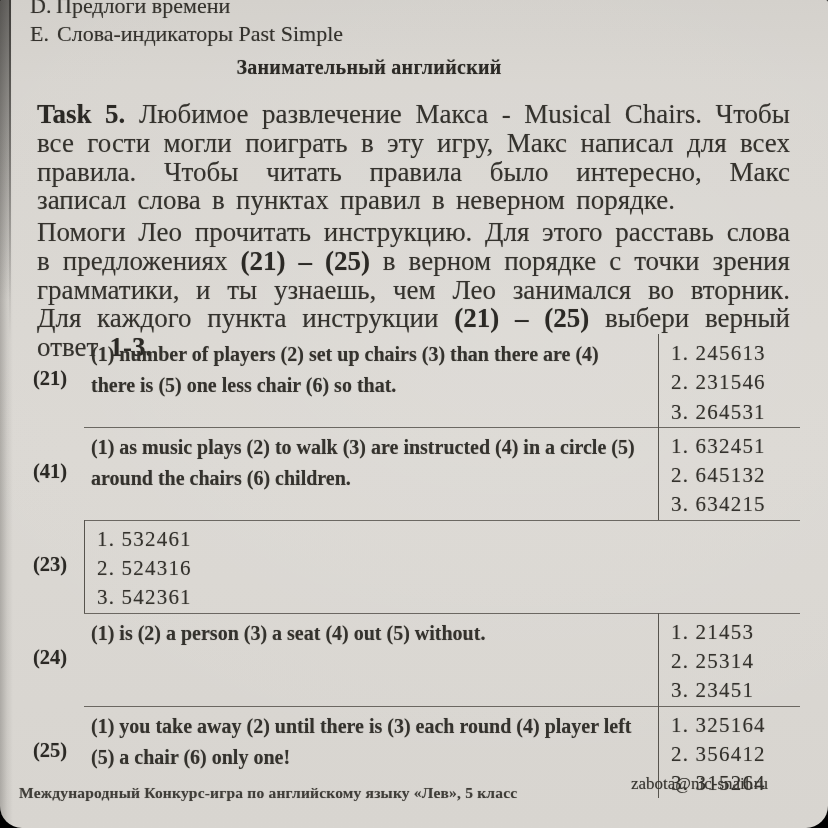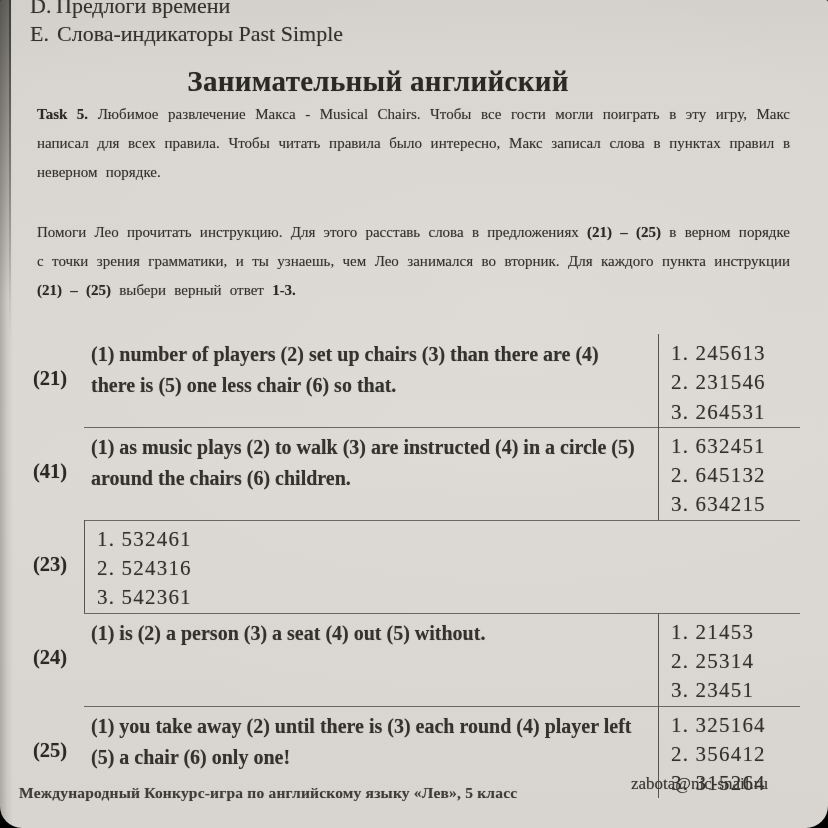--- a/index.html
+++ b/index.html
@@ -37,28 +37,28 @@
     position:absolute;left:9px;top:0;width:2px;height:340px;pointer-events:none;
     background:linear-gradient(180deg, rgba(35,33,30,.60), rgba(35,33,30,0));
   }
 
   .heading-list{position:absolute;top:-8px;left:30px;font-size:22px;line-height:27.5px;}
   .heading-list .row{display:flex;}
   .heading-list .letter{display:inline-block;width:26px;}
   .heading-list .row:nth-child(2) .label{margin-left:1px;}
 
   .title{
-    position:absolute;top:56px;left:0;width:738px;margin:9px;
-    text-align:center;font-size:29px;font-weight:700;color:var(--ink_bold);
+    position:absolute;top:56px;left:0;width:738px;margin:0;
+    text-align:center;font-size:20px;font-weight:700;color:var(--ink_bold);
     letter-spacing:.3px;
   }
 
   .para{
     position:absolute;left:37px;width:753px;margin:0;
-    font-size:15px;line-height:28.8px;text-align:justify;word-spacing:4.5px;
+    font-size:27px;line-height:28.8px;text-align:justify;word-spacing:4.5px;
   }
   .p1{top:100px;}
   .p2{top:218px;}
   .b{font-weight:700;color:var(--ink_bold);}
 
   .ttable{position:absolute;top:334px;left:0;width:828px;}
   .t-row{
     position:relative;display:flex;align-items:stretch;min-height:85px;
     padding-left:33px;box-sizing:border-box;
   }

